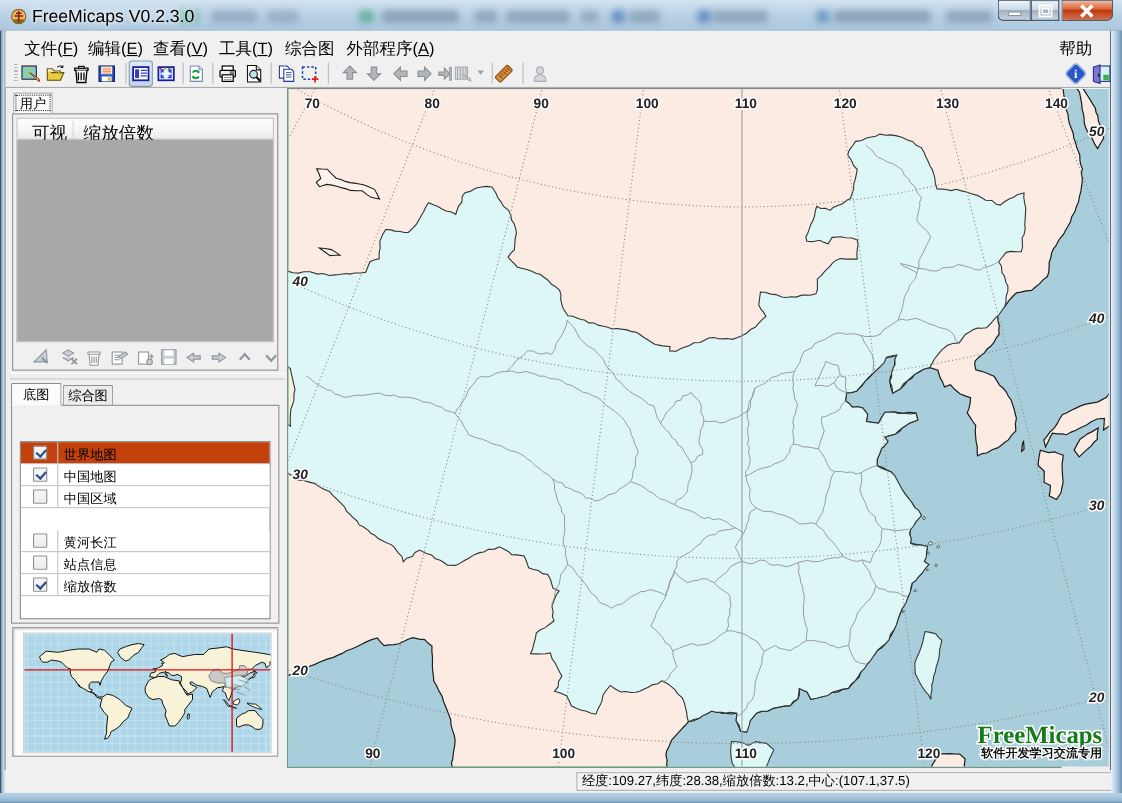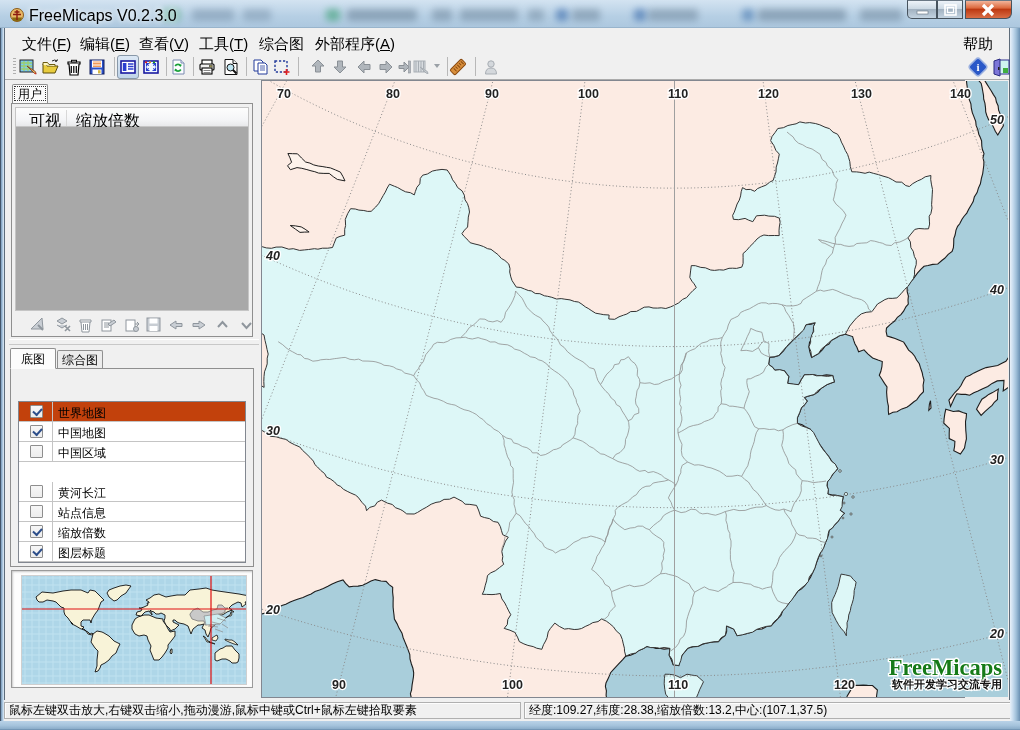--- a/index.html
+++ b/index.html
@@ -306,25 +306,20 @@
           <div class="lrow" style="top:80px;background:#fff">
             <div class="cbcol"></div>
             <div class="cb"></div>
             <span>黄河长江</span>
           </div>
           <div class="lrow" style="top:120px;background:#fff">
             <div class="cbcol"></div>
             <div class="cb on"></div>
             <span>缩放倍数</span>
           </div>
-          <div class="lrow" style="top:140px;background:#fff">
-            <div class="cbcol"></div>
-            <div class="cb on"></div>
-            <span>图层标题</span>
-          </div>
         </div>
       </div>
       <div id="thumbbox">
         <div id="thumb">
           <div id="thumbsvg">
             <svg width="224" height="108" viewBox="0 0 224 108" style="position:absolute;left:0;top:0">
               <rect width="224" height="108" fill="#aed6e8"></rect>
               <path d="M3 0 V108 M10 0 V108 M17 0 V108 M24 0 V108 M31 0 V108 M38 0 V108 M45 0 V108 M52 0 V108 M59 0 V108 M66 0 V108 M73 0 V108 M80 0 V108 M87 0 V108 M94 0 V108 M101 0 V108 M108 0 V108 M115 0 V108 M122 0 V108 M129 0 V108 M136 0 V108 M143 0 V108 M150 0 V108 M157 0 V108 M164 0 V108 M171 0 V108 M178 0 V108 M185 0 V108 M192 0 V108 M199 0 V108 M206 0 V108 M213 0 V108 M220 0 V108 M0 2 H224 M0 9 H224 M0 16 H224 M0 23 H224 M0 30 H224 M0 37 H224 M0 44 H224 M0 51 H224 M0 58 H224 M0 65 H224 M0 72 H224 M0 79 H224 M0 86 H224 M0 93 H224 M0 100 H224 M0 107 H224" stroke="#c0e2f0" stroke-width="1" fill="none"></path>
               <path d="M14 21 L20 16 L31 17 L41 15 L49 14 L59 14 L66 17 L68 14 L73 15 L82 24 L79 26 L76 34 L73 38 L70 43 L69 47 L68 44 L64 44 L61 44 L59 46 L59 50 L62 51 L60 53 L62 54 L66 56 L68 58 L70 57 L71 58 L70 59 L66 58 L64 55 L62 53 L59 53 L54 50 L50 48 L49 46 L50 48 L51 48 L48 45 L46 42 L43 39 L42 36 L42 32 L39 31 L36 28 L34 26 L31 25 L25 24 L21 26 L17 26 L15 24 L14 21 Z" fill="#f8f3d8" stroke="#111" stroke-width="0.9"></path>
               <path d="M71 58 L75 55 L80 56 L82 57 L87 60 L92 65 L98 68 L96 72 L94 77 L90 80 L87 84 L83 87 L79 89 L78 92 L76 95 L73 96 L75 90 L75 84 L76 75 L73 72 L69 66 L70 62 L71 58 Z" fill="#f8f3d8" stroke="#111" stroke-width="0.9"></path>
@@ -417,18 +412,17 @@
           <circle cx="559" cy="475" r="0.9" fill="#ddf7f7" stroke="#444" stroke-width="0.8"></circle>
           <circle cx="578" cy="390" r="1.3" fill="#ddf7f7" stroke="#444" stroke-width="0.8"></circle>
           <text x="740" y="594" text-anchor="end" font-family="Liberation Serif,serif" font-size="22.5" font-weight="bold" stroke="#fff" stroke-width="2.8" fill="#fff">FreeMicaps</text>
           <text x="740" y="594" text-anchor="end" font-family="Liberation Serif,serif" font-size="22.5" font-weight="bold" fill="#157a18">FreeMicaps</text>
           <text x="740" y="607" text-anchor="end" font-size="11" font-weight="bold" stroke="#fff" stroke-width="2.4" fill="#fff">软件开发学习交流专用</text>
           <text x="740" y="607" text-anchor="end" font-size="11" font-weight="bold" fill="#111">软件开发学习交流专用</text>
         </svg>
       </div>
     </div>
 <div id="status">
-      <div class="spanel" style="left:0px;width:517px">鼠标左键双击放大,右键双击缩小,拖动漫游,鼠标中键或Ctrl+鼠标左键拾取要素</div>
       <div class="spanel" style="left:520px;width:528px">经度:109.27,纬度:28.38,缩放倍数:13.2,中心:(107.1,37.5)<div id="grip2"></div></div>
     </div>
 </div>
 <div id="rglass"></div>
 <div id="lglass"></div>
 <div id="bglass"></div>
 </body></html>

